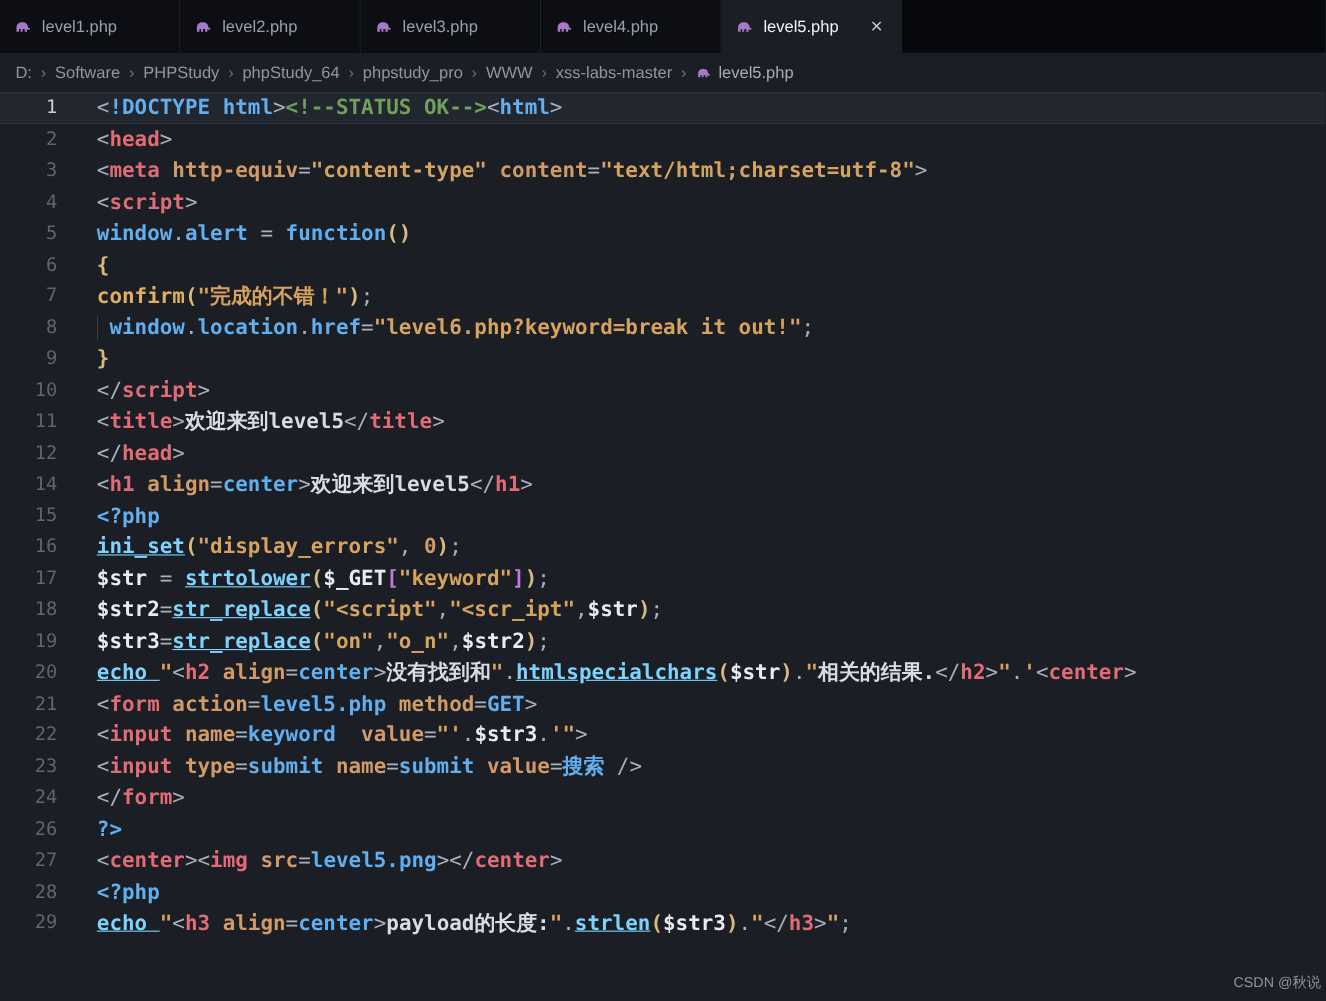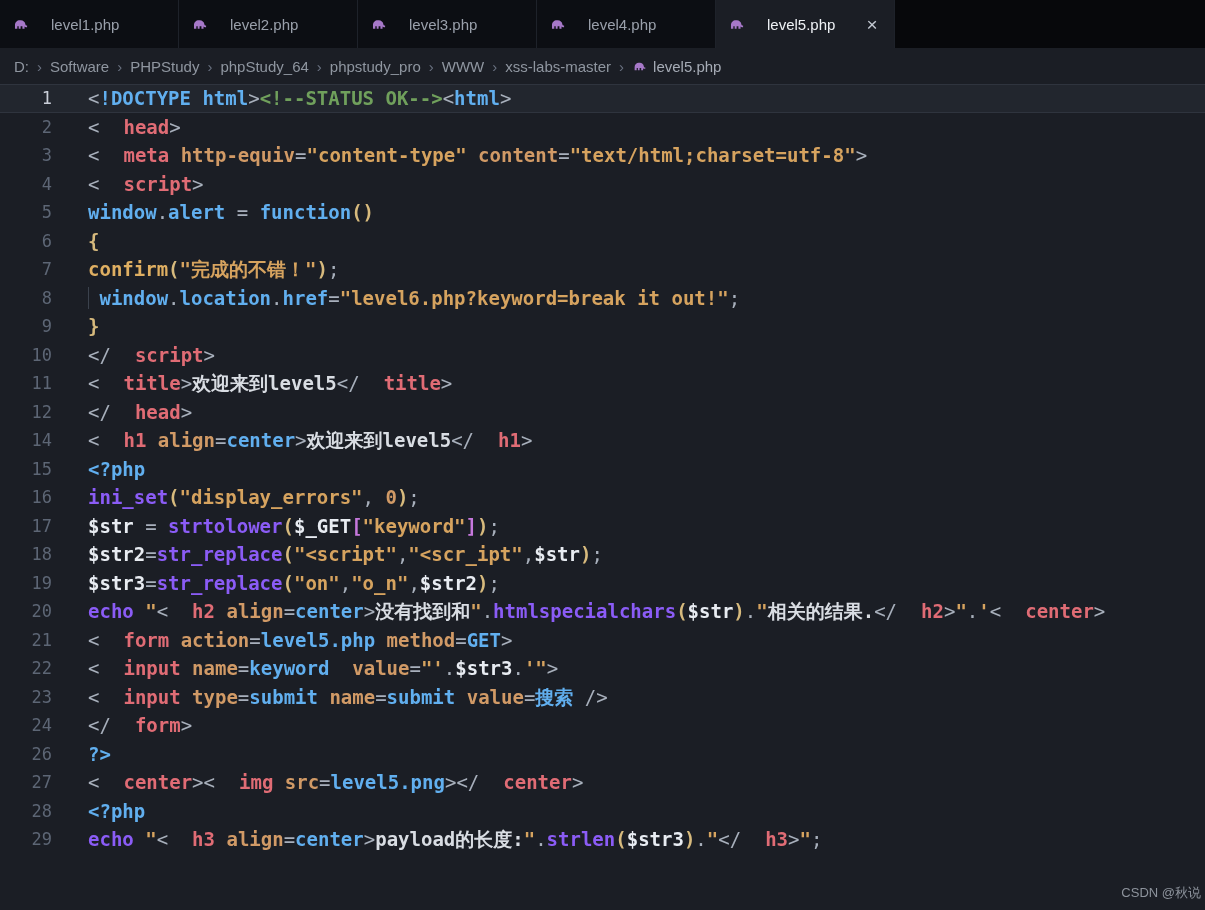--- a/index.html
+++ b/index.html
@@ -8,22 +8,22 @@
     background:#1b1e25;
     font-family:"Liberation Sans", sans-serif;
     position:relative;
   }
   
   .tabbar {
     height:48px; background:#07080b;
     display:flex; align-items:stretch;
   }
   .tab {
-    width:179px; flex:none;
-    display:flex; align-items:center; gap:22px;
+    width:164px; flex:none;
+    display:flex; align-items:center; gap:9px;
     padding:0 12px;
     background:#0c0e13;
     border-right:1px solid #1e222a;
     color:#9aa0ab; font-size:15px; cursor:pointer;
     white-space:nowrap;
   }
   .tab.active { background:#1b1e25; color:#eef1f5; }
   .tab .label { flex:1; overflow:hidden; }
   .tab .close { font-size:19px; line-height:1; color:#c3c9d2; width:20px; text-align:center; border-radius:4px; }
   .php-icon { flex:none; display:inline-block; vertical-align:middle; }
@@ -49,25 +49,25 @@
     box-shadow: inset 0 1px 0 #2f343e, inset 0 -1px 0 #2f343e;
   }
   .ln {
     width:52px; flex:none; text-align:right;
     color:#5d6675; font-size:17px; user-select:none;
   }
   .line.current .ln { color:#c9ced8; }
   .codeln { padding-left:36px; flex:1; }
   
   .t-p     { color:#a8b0bc; }
-  .t-tag   { color:#e06c75; font-weight:bold;margin-left:24px; }
+  .t-tag   { color:#e06c75; font-weight:bold; }
   .t-attr  { color:#d19a66; font-weight:bold; }
   .t-str   { color:#d6a35f; font-weight:bold; }
   .t-blue  { color:#61afef; font-weight:bold; }
-  .t-fn    { color:#8b5cf6; font-weight:bold; }
+  .t-fn    { color:#7dd3fc; font-weight:bold;text-decoration:underline; }
   .t-fn2   { color:#dfaf62; font-weight:bold; }
   .t-txt   { color:#d9dde3; font-weight:bold; }
   .t-var   { color:#e8ecf2; font-weight:bold; }
   .t-num   { color:#d19a66; font-weight:bold; }
   .t-brace { color:#d7ba7d; font-weight:bold; }
   .t-brk   { color:#c678dd; font-weight:bold; }
   .t-cmt   { color:#70a05c; font-weight:bold; }
   .t-ig    { box-shadow: inset 1px 0 0 #3b424d; }
   
   .watermark {

